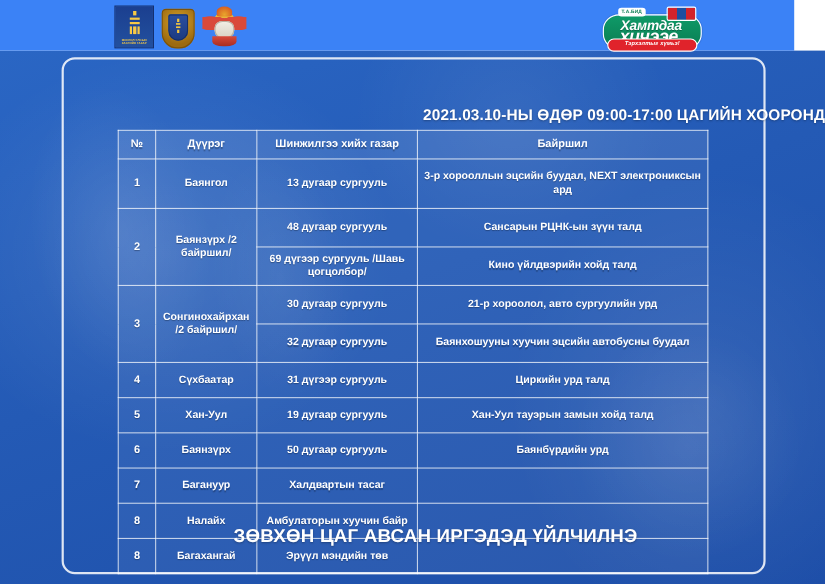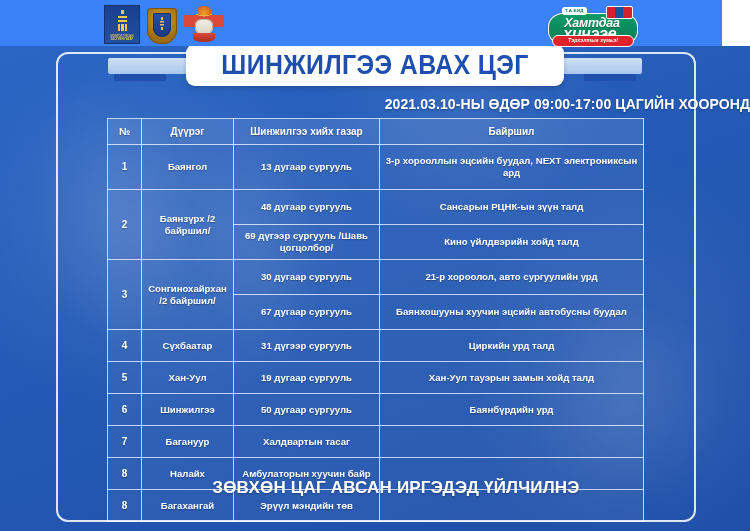--- a/index.html
+++ b/index.html
@@ -283,27 +283,20 @@
       <div class="hx-tabid">Т.А.БИД</div>
       <div class="hx-l1">Хамтдаа</div>
       <div class="hx-l2">хичээе.</div>
       <div class="hx-pill">Тэрхэлтыг хүмьэ!</div>
     </div>
   </div>
 
   <div class="blue">
     <div class="frame"></div>
 
-    <div class="ribbon-wrap">
-      <div class="ribbon-tab l"></div>
-      <div class="ribbon-tab r"></div>
-      <div class="title-plate">
-        <div class="title-text">ШИНЖИЛГЭЭ АВАХ ЦЭГ</div>
-      </div>
-    </div>
 
     <div class="dateline">2021.03.10-НЫ ӨДӨР 09:00-17:00 ЦАГИЙН ХООРОНД</div>
 
     <table class="tbl">
       <colgroup>
         <col class="c-no">
           <col class="c-dist">
           <col class="c-place">
           <col class="c-loc">
       </colgroup>
@@ -334,39 +327,39 @@
           <td>Кино үйлдвэрийн хойд талд</td>
         </tr>
 
         <tr class="r3a">
           <td class="num" rowspan="2">3</td>
           <td rowspan="2">Сонгинохайрхан /2 байршил/</td>
           <td>30 дугаар сургууль</td>
           <td>21-р хороолол, авто сургуулийн урд</td>
         </tr>
         <tr class="r3b">
-          <td>67 дугаар сургууль</td>
+          <td>32 дугаар сургууль</td>
           <td>Баянхошууны хуучин эцсийн автобусны буудал</td>
         </tr>
 
         <tr class="rs">
           <td class="num">4</td>
           <td>Сүхбаатар</td>
           <td>31 дүгээр сургууль</td>
           <td>Циркийн урд талд</td>
         </tr>
         <tr class="rs">
           <td class="num">5</td>
           <td>Хан-Уул</td>
           <td>19 дугаар сургууль</td>
           <td>Хан-Уул тауэрын замын хойд талд</td>
         </tr>
         <tr class="rs">
           <td class="num">6</td>
-          <td>Шинжилгээ</td>
+          <td>Баянзүрх</td>
           <td>50 дугаар сургууль</td>
           <td>Баянбүрдийн урд</td>
         </tr>
         <tr class="rs">
           <td class="num">7</td>
           <td>Багануур</td>
           <td>Халдвартын тасаг</td>
           <td class="r-empty"></td>
         </tr>
         <tr class="rs">

